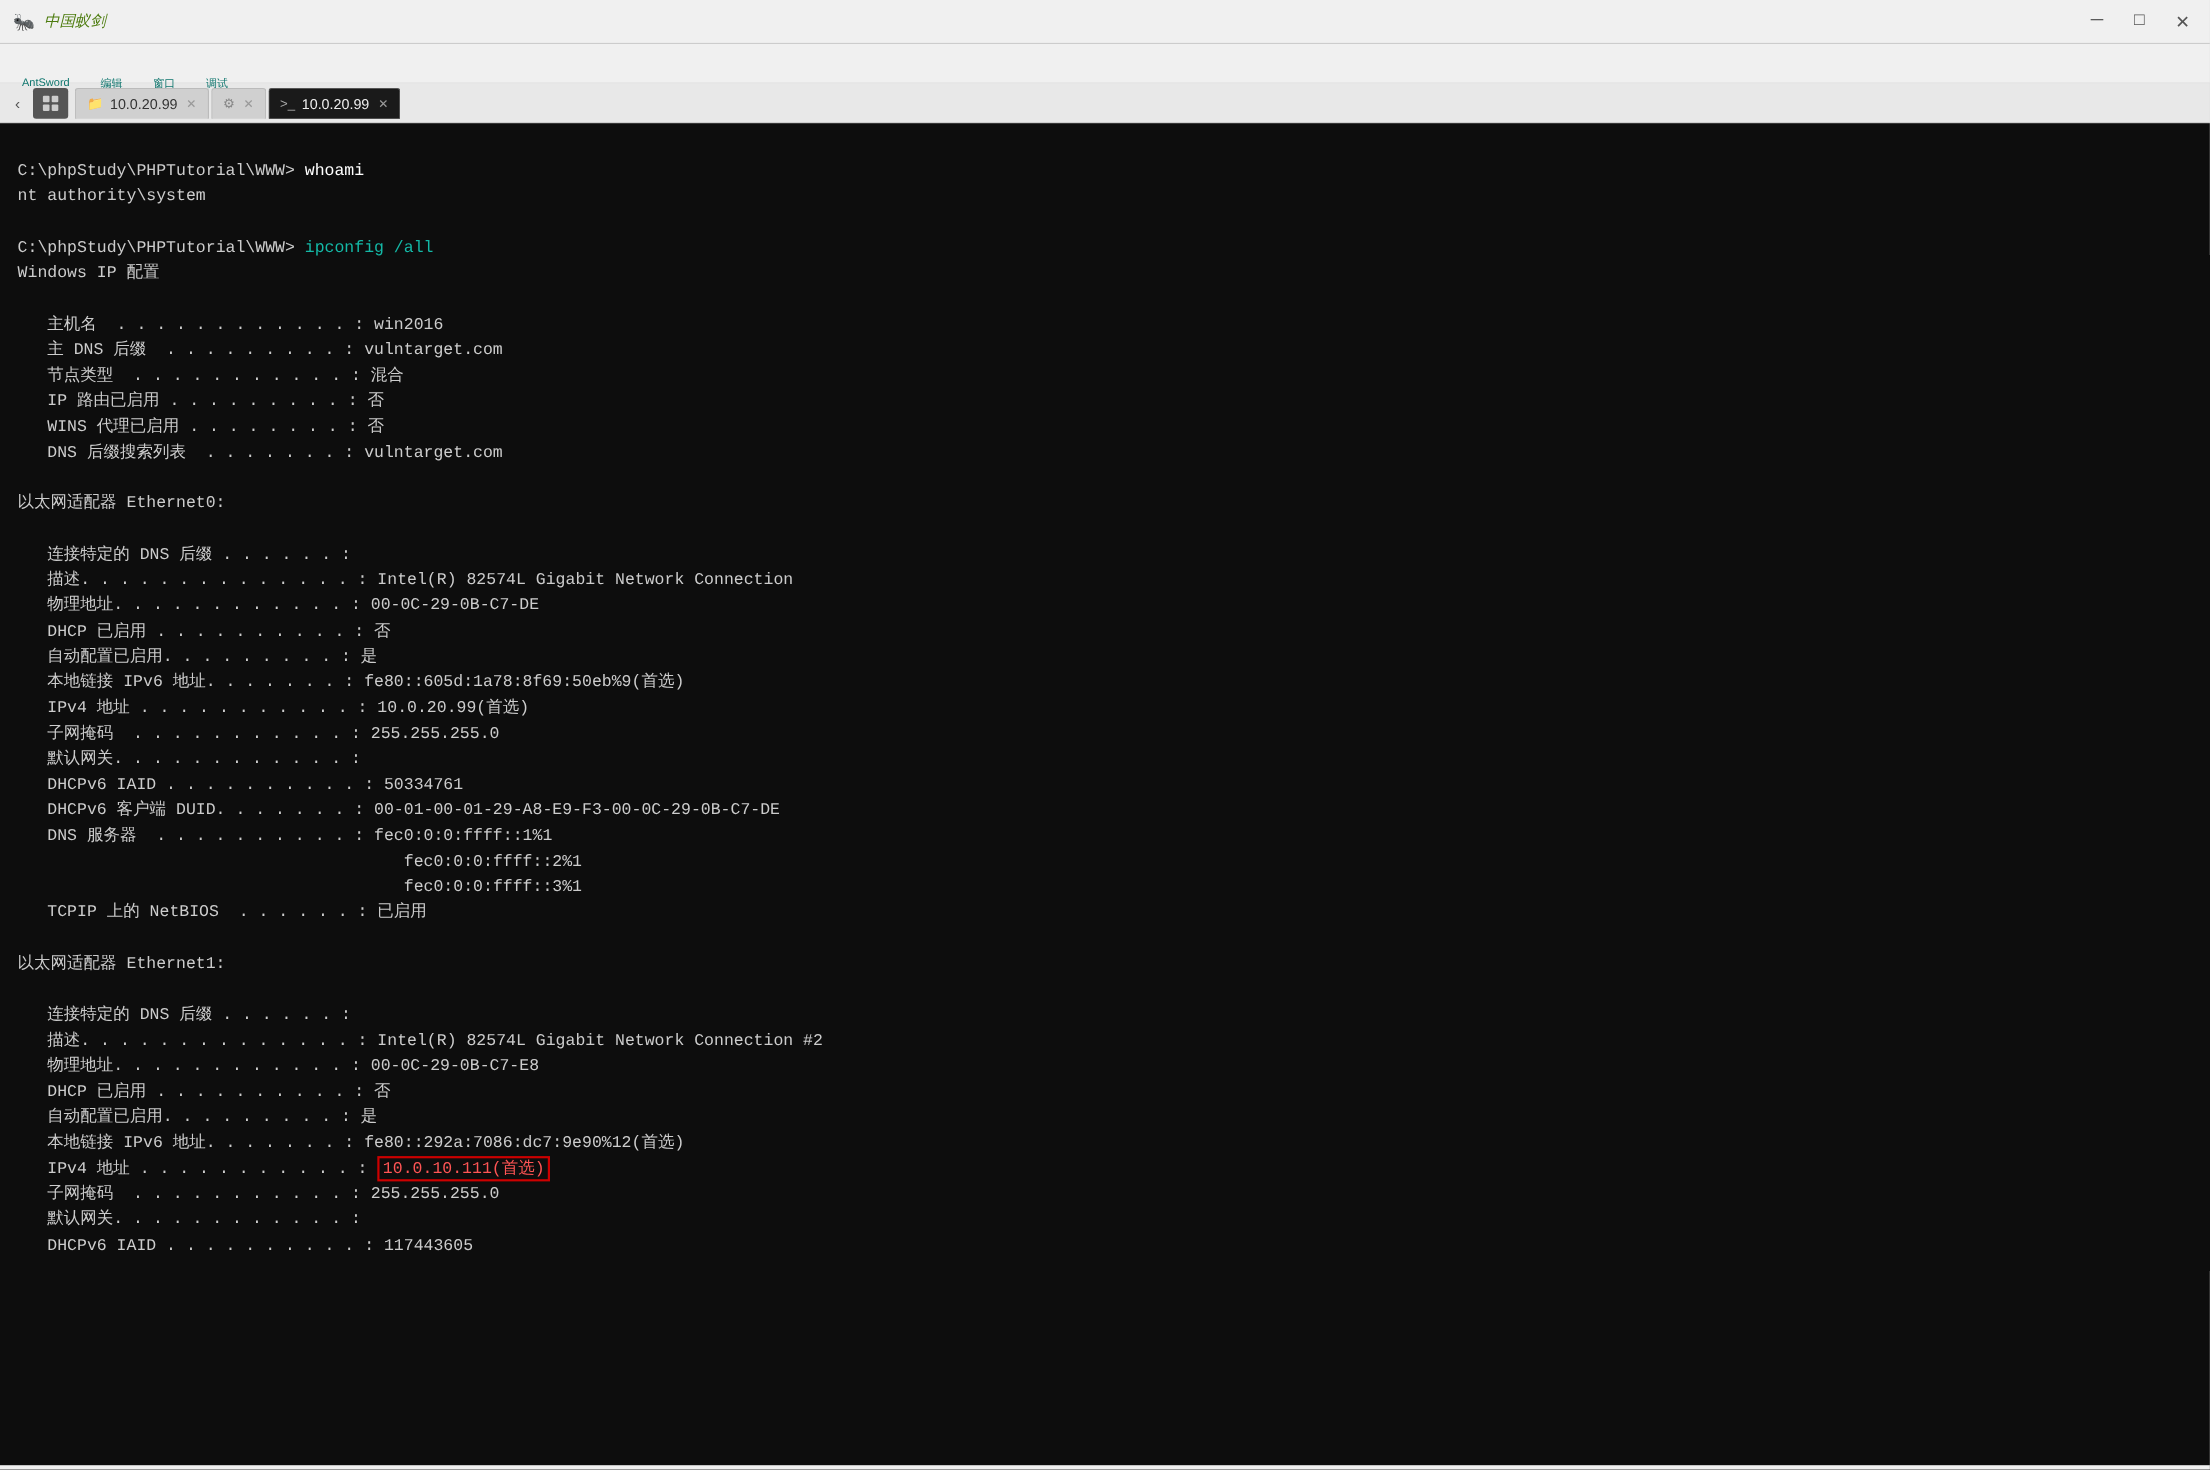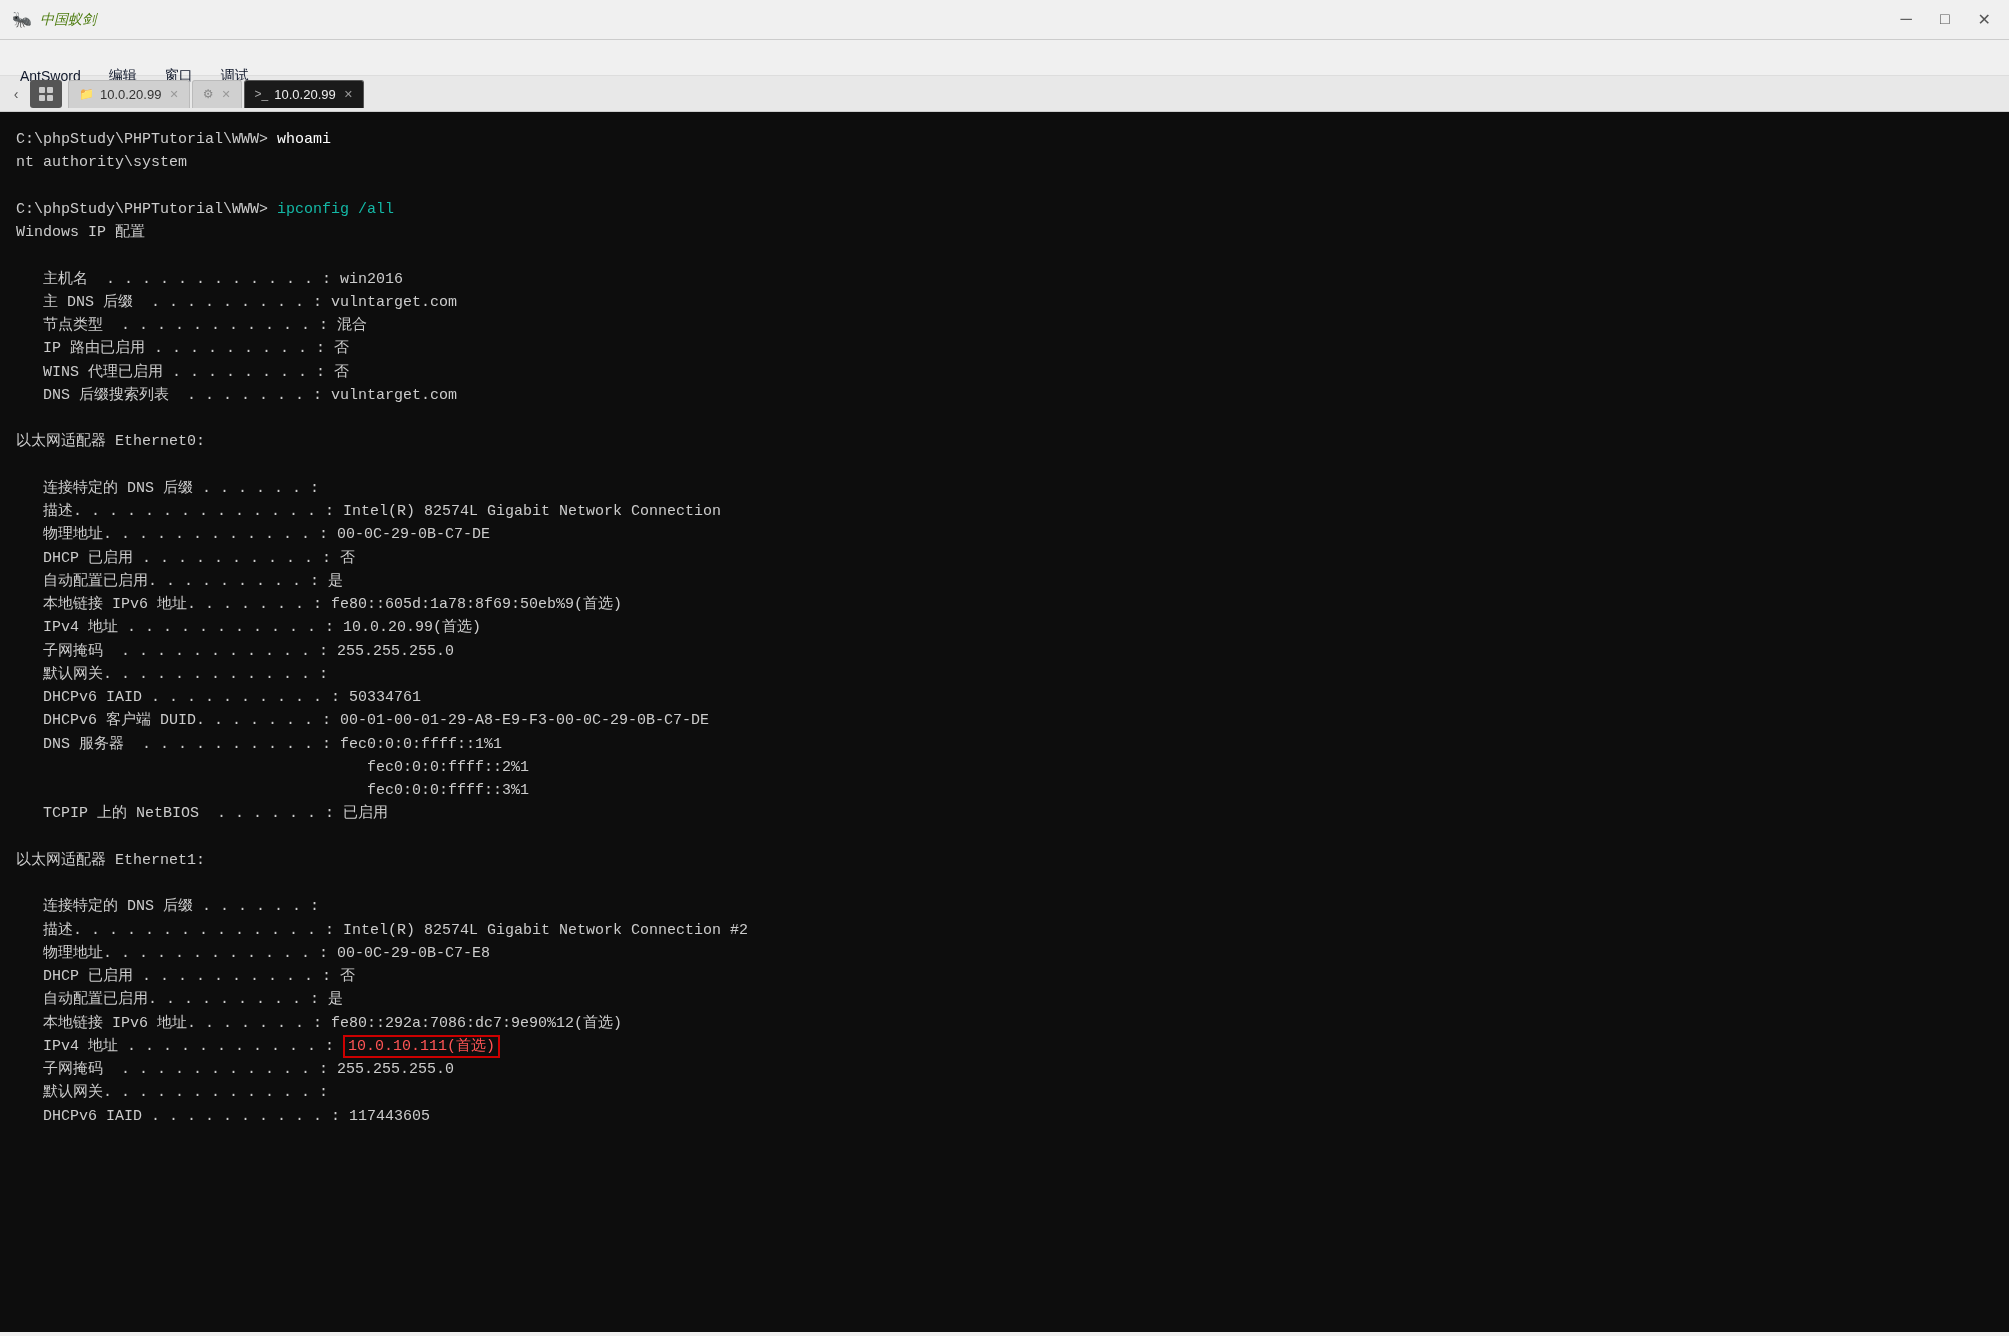--- a/index.html
+++ b/index.html
@@ -54,22 +54,22 @@
       background: #f0f0f0;
       height: 36px;
       display: flex;
       align-items: center;
       padding: 0 8px;
       border-bottom: 1px solid #ddd;
       gap: 4px;
     }
     .menu-item {
       padding: 4px 12px;
-      font-size: 14px;
-      color: #0f172a;
+      font-size: 10px;
+      color: #0f766e;
       cursor: pointer;
       border-radius: 3px;
       margin-top: 36px;
     }
 
     
     .tab-bar {
       background: #e8e8e8;
       height: 36px;
       display: flex;
@@ -132,21 +132,21 @@
       margin-left: 2px;
     }
 
     
     .terminal {
       background: #0d0d0d;
       color: #cccccc;
       font-family: 'Courier New', Courier, monospace;
       font-size: 15px;
       line-height: 1.55;
-      padding: 16px 16px;
+      padding: 32px 16px;
       width: 100%;
       min-height: 1220px;
       white-space: pre;
       overflow-x: auto;
     }
   </style>
 </head>
 <body>
 
 <div class="title-bar">

